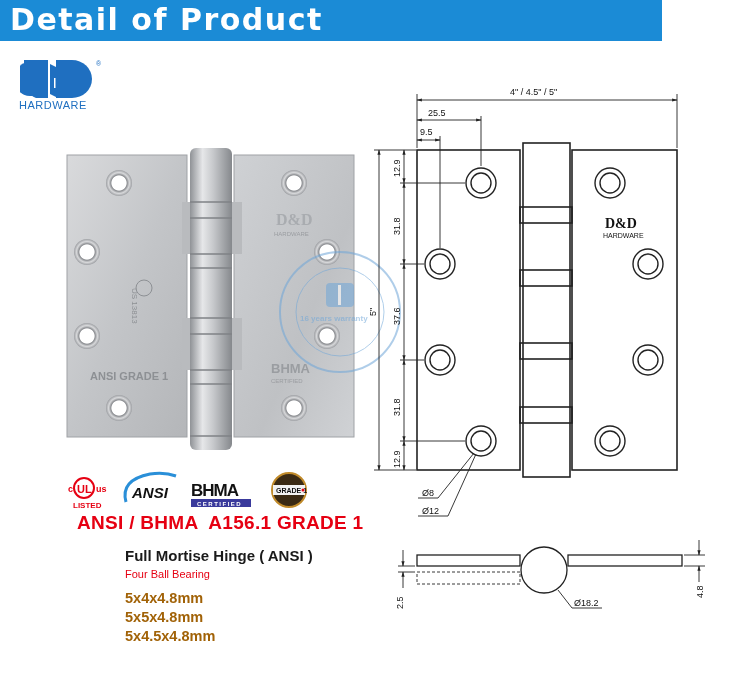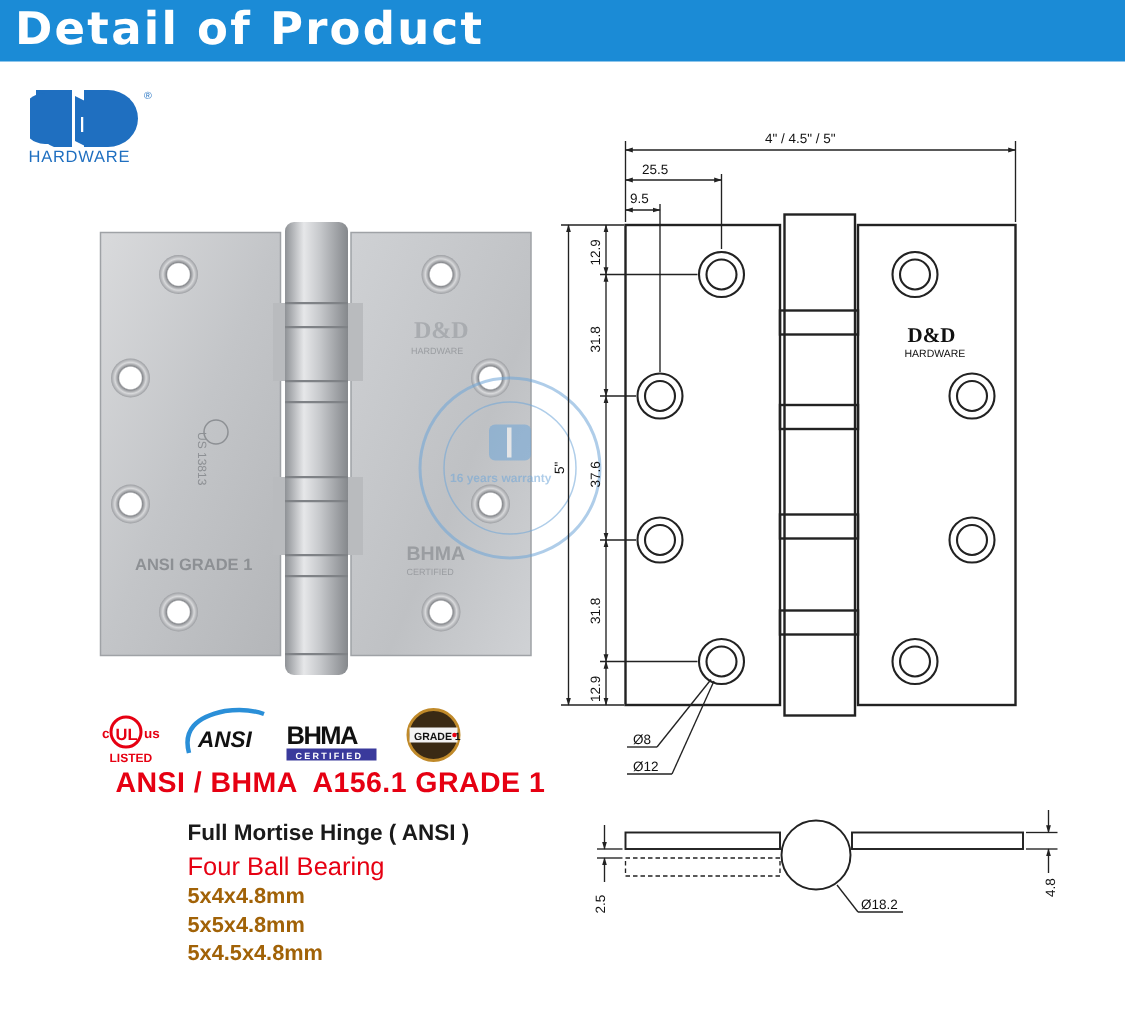--- a/index.html
+++ b/index.html
@@ -1,26 +1,26 @@
 <!DOCTYPE html>
 <html><head>
 <meta charset="utf-8">
 <style>
   html, body { margin:0; padding:0; }
   body { width:750px; height:684px; position:relative; background:#ffffff; overflow:hidden; font-family:"Liberation Sans", sans-serif; }
-  .header { position:absolute; left:0; top:0; width:750px; height:41px; background:#1b8bd6; border-bottom:3px solid #ffffff; }
+  .header { position:absolute; left:0; top:0; width:662px; height:41px; background:#1b8bd6; border-bottom:3px solid #ffffff; }
   .header-title { position:absolute; left:10px; top:2px; font-family:"DejaVu Sans", sans-serif; font-weight:bold; font-size:30px; color:#ffffff; letter-spacing:1.5px; }
   .logo { position:absolute; left:20px; top:56px; width:90px; height:60px; }
   .logo-text { position:absolute; left:19px; top:99px; font-size:11px; color:#1f6fc0; letter-spacing:0.5px; }
   .photo { position:absolute; left:62px; top:140px; width:300px; height:320px; }
   .certs { position:absolute; left:60px; top:468px; width:260px; height:44px; }
   .cert-line { position:absolute; left:77px; top:512px; font-weight:bold; font-size:19px; color:#e60012; letter-spacing:0.3px; white-space:pre; }
   .prod { position:absolute; left:78px; font-family:"Liberation Sans", sans-serif;margin-left:47px; }
   .prod-title { top:547px; font-weight:bold; font-size:15px; color:#1a1a1a; }
-  .prod-sub { top:568px; font-size:17px; color:#e60012; }
+  .prod-sub { top:568px; font-size:11px; color:#e60012; }
   .prod-size { font-weight:bold; font-size:14.5px; color:#a16207; }
   .drawing { position:absolute; left:360px; top:80px; width:390px; height:560px; }
   .stamp { position:absolute; left:270px; top:245px; width:140px; height:135px; opacity:0.55; }
 </style>
 </head>
 <body>
 
 <div class="header">
   <div class="header-title">Detail of Product</div>
 </div>

